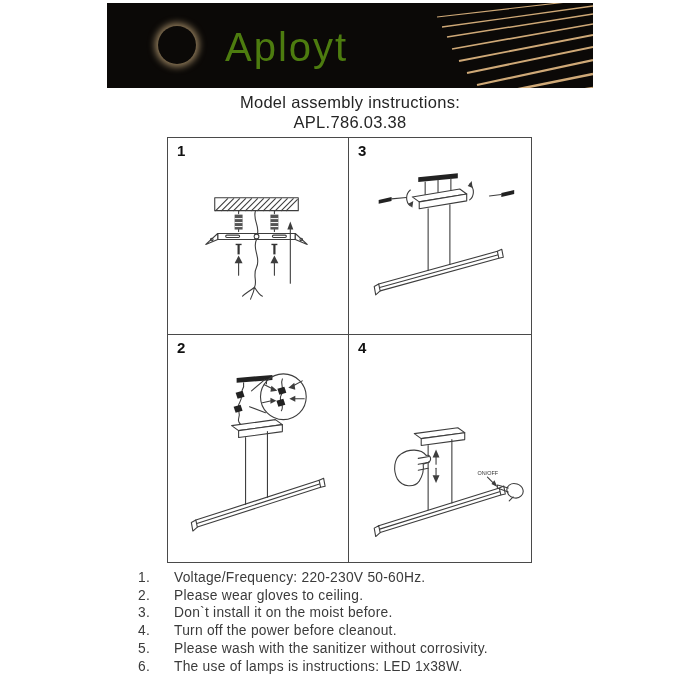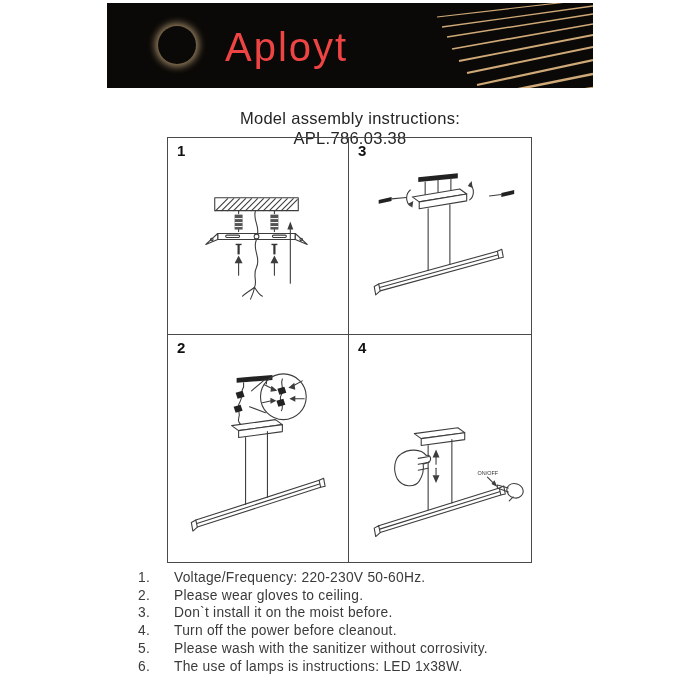--- a/index.html
+++ b/index.html
@@ -7,26 +7,26 @@
         font-family:"Liberation Sans",sans-serif;}
 
   
   .banner{position:absolute;left:107px;top:3px;width:486px;height:85px;background:#0b0907;overflow:hidden;}
   .sunburst{position:absolute;left:28px;top:0px;width:84px;height:84px;border-radius:50%;
     background:repeating-conic-gradient(rgba(213,176,124,0.95) 0deg 1.6deeg,rgba(213,176,124,0.95) 0deg 1.6deg,rgba(213,176,124,0) 1.6deg 6deg);}
   .sunburst-fade{position:absolute;left:28px;top:0px;width:84px;height:84px;border-radius:50%;
     background:radial-gradient(circle,rgba(11,9,7,0) 40%,rgba(11,9,7,0) 55%,#0b0907 78%);}
   .sunburst-core{position:absolute;left:51px;top:23px;width:38px;height:38px;border-radius:50%;
     background:#0b0907;box-shadow:0 0 7px 3px rgba(222,190,140,0.65);}
-  .brand{position:absolute;left:118px;top:22px;font-size:40px;font-weight:300;color:#ef4444;
+  .brand{position:absolute;left:118px;top:22px;font-size:40px;font-weight:300;color:#4d7c0f;
     letter-spacing:2px;line-height:44px;}
   .fan{position:absolute;right:0;top:0;width:200px;height:85px;}
 
   
-  .title{position:absolute;left:0;top:108px;width:700px;text-align:center;color:#252525;
+  .title{position:absolute;left:0;top:92px;width:700px;text-align:center;color:#252525;
     font-size:16.5px;line-height:20px;letter-spacing:0.3px;}
 
   
   .grid{position:absolute;left:167px;top:137px;width:365px;height:426px;
     border:1.6px solid #4a4a4a;box-sizing:border-box;
     display:grid;grid-template-columns:181px 1fr;grid-template-rows:197px 1fr;}
   .panel{position:relative;box-sizing:border-box;}
   .panel.bR{border-right:1.4px solid #4a4a4a;}
   .panel.bB{border-bottom:1.4px solid #4a4a4a;}
   .panel-num{position:absolute;left:9px;top:4px;font-size:15px;font-weight:700;color:#111;}

